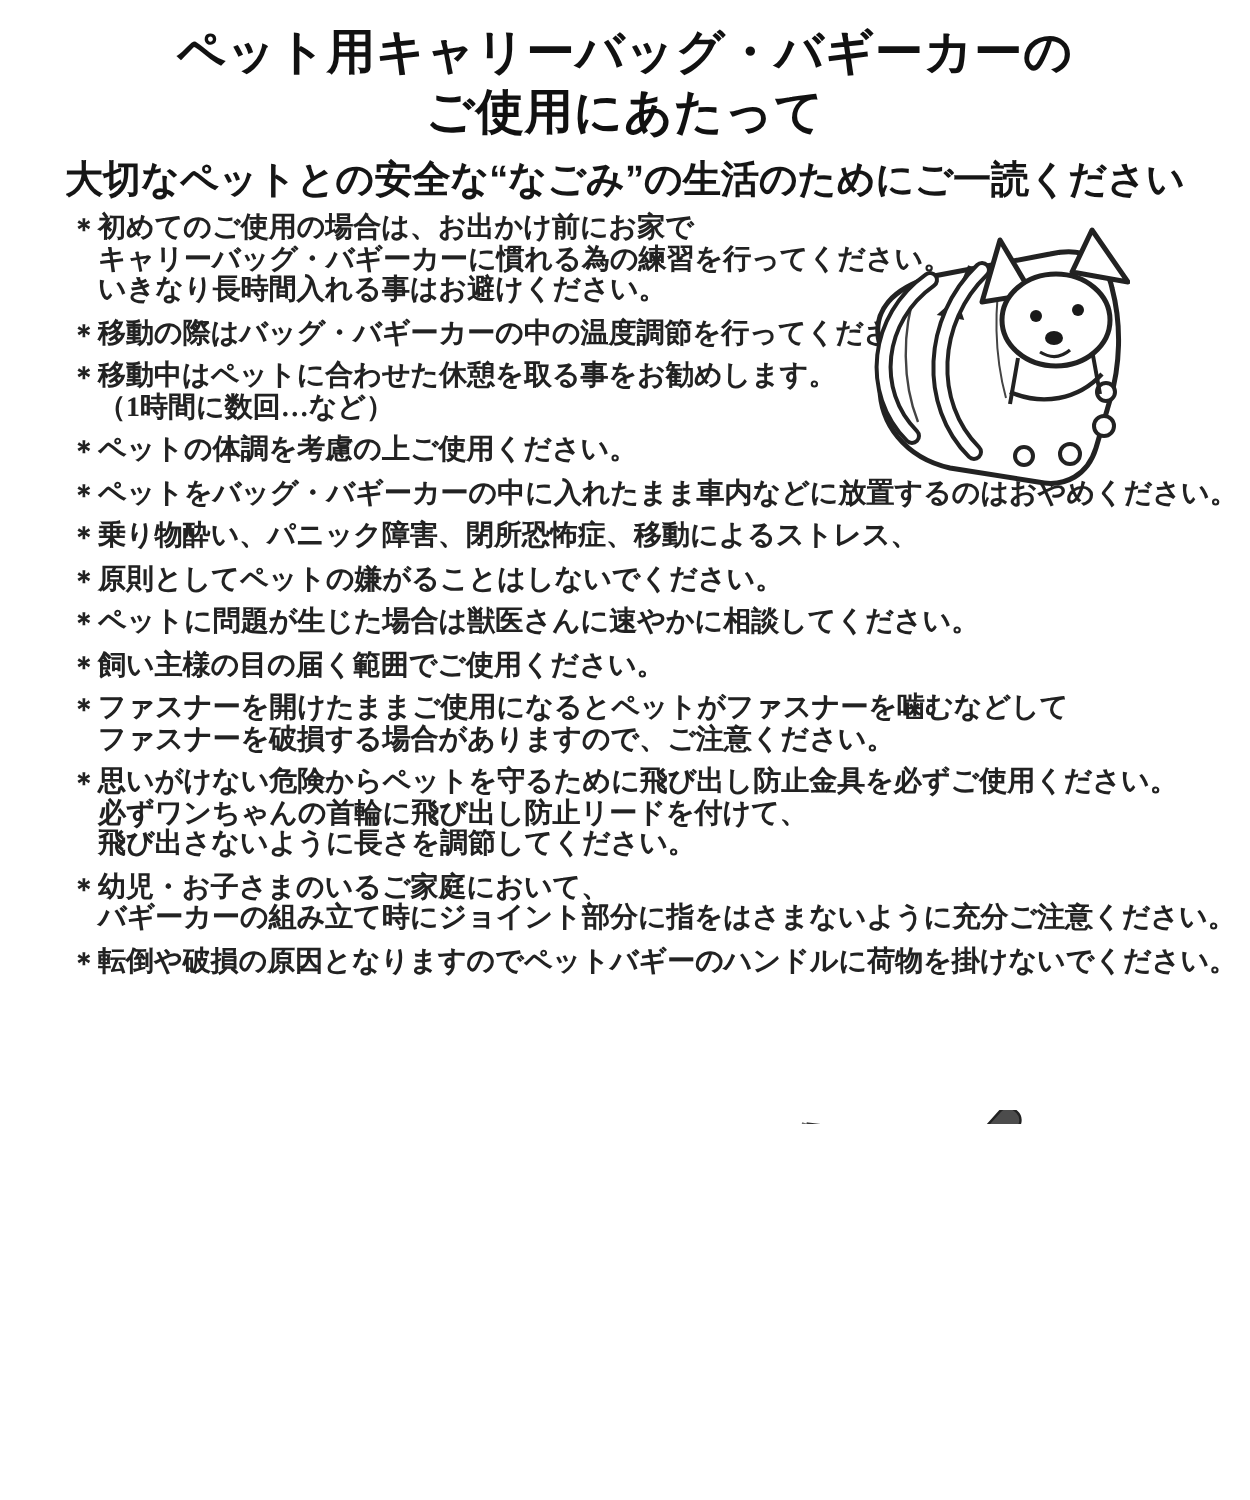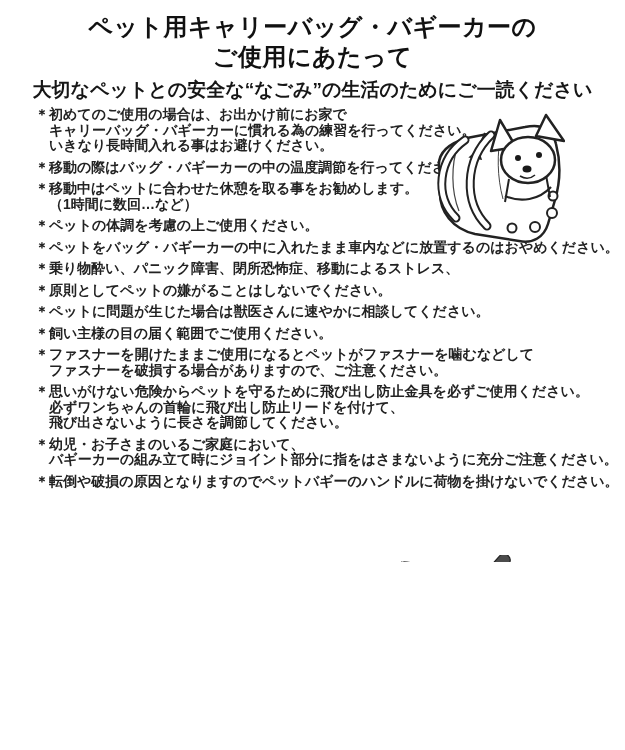--- a/index.html
+++ b/index.html
@@ -6,21 +6,21 @@
   .page{
     position:relative;width:625px;height:562px;background:#fff;overflow:hidden;
     font-family:"Liberation Sans","DejaVu Sans",sans-serif;color:#1c1c1c;
   }
   .header{position:absolute;left:0;top:12px;width:625px;text-align:center;}
   .title-line{font-size:24px;font-weight:700;line-height:30px;color:#111;letter-spacing:0.5px;}
   .subtitle{font-size:19px;font-weight:700;margin-top:5px;color:#161616;}
   .notes{position:absolute;left:35px;top:107px;width:582px;}
   .bullet{display:flex;margin-bottom:6px;}
   .marker{flex:0 0 14px;width:14px;font-size:14px;font-weight:700;line-height:15.5px;color:#222;}
-  .note-lines{flex:1;}
+  .note-lines{flex:1;font-family:Liberation Serif, serif;}
   .note-line{font-size:14px;font-weight:600;line-height:15.5px;color:#222;white-space:nowrap;}
   .joint-label{position:absolute;left:77px;top:560px;width:240px;text-align:center;
     font-size:13px;font-weight:700;color:#222;}
   .caution-note{position:absolute;left:88px;top:712px;font-size:12.5px;font-weight:400;
     line-height:17px;color:#1a1a1a;}
   .caution-note .l2{padding-left:15px;}
   svg{position:absolute;display:block;}
   #bag-svg{left:425px;top:107px;}
   #diagram-svg{left:0;top:555px;}
 </style>

